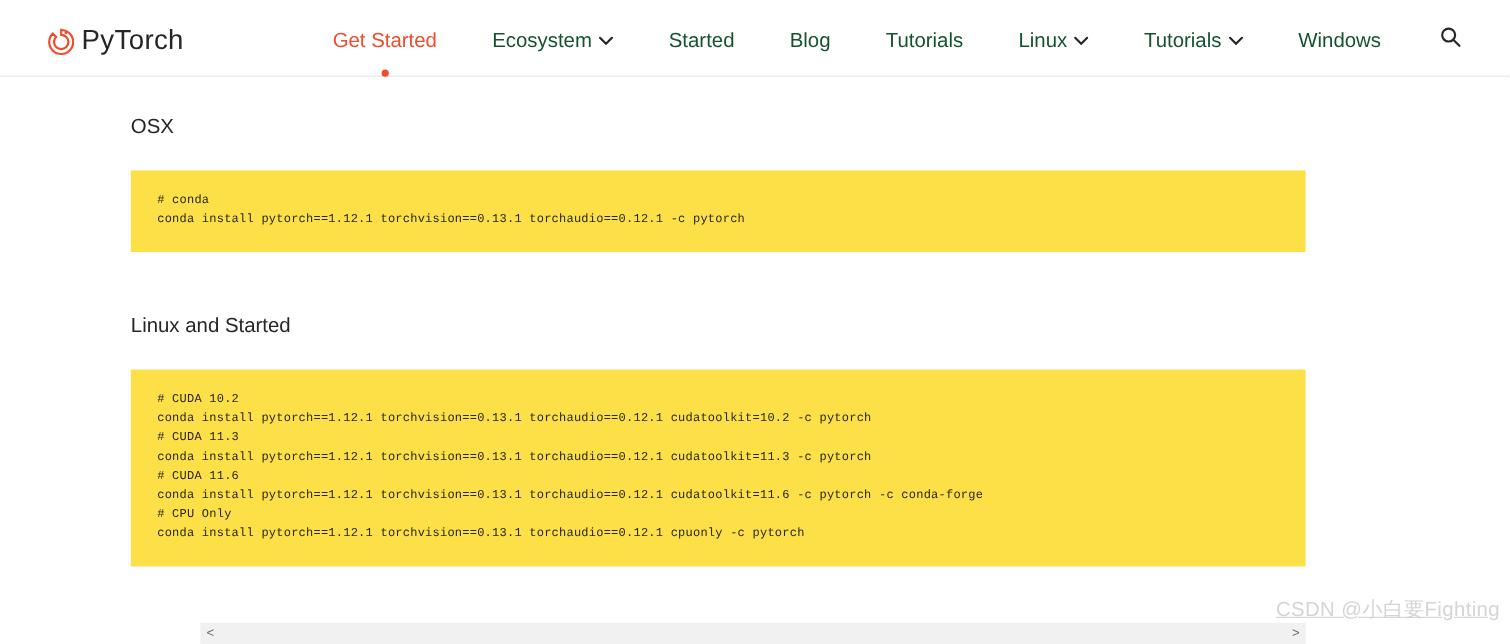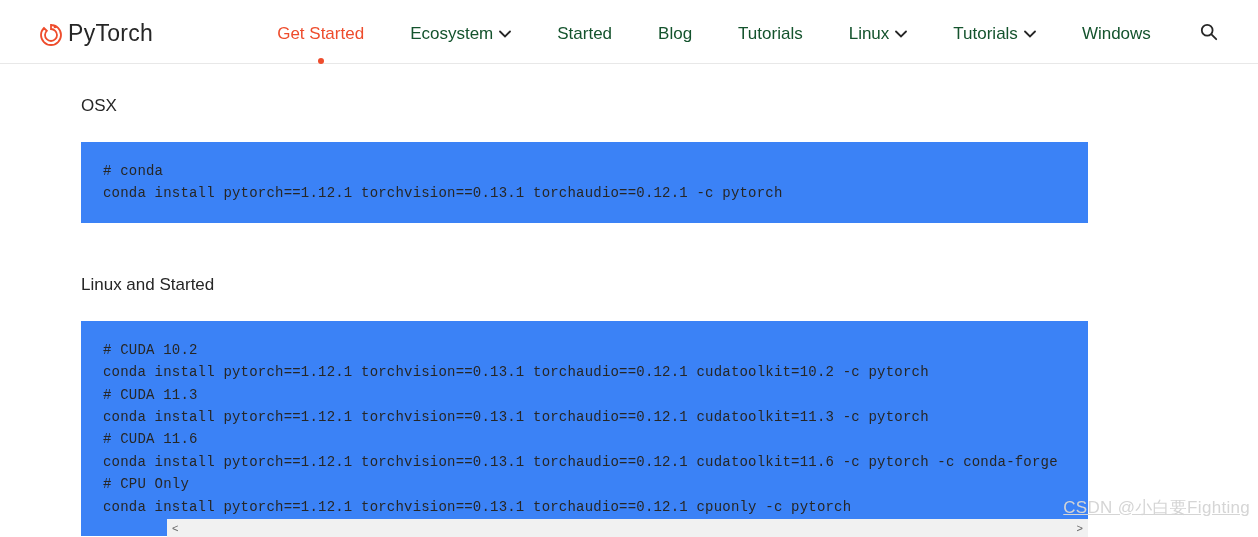--- a/index.html
+++ b/index.html
@@ -71,37 +71,37 @@
     }
     .search-area {
       margin-left: 20px;
     }
     .search-icon {
       width: 18px;
       height: 18px;
       cursor: pointer;
     }
     .content {
-      padding: 20px 170px 0 81px;
+      padding: 20px 170px 0 109px;
     }
     .section-title {
       font-size: 17px;
       font-weight: 400;
       color: #262626;
       margin-bottom: 26px;
       margin-top: 12px;
     }
     .section-title.second {
       margin-top: 52px;
     }
     .code-block {
-      background: #3b82f6;
+      background: #fde047;
       padding: 18px 22px;
       font-family: "Courier New", Consolas, Monaco, monospace;
-      font-size: 14px;
+      font-size: 10px;
       line-height: 1.6;
       color: #262626;
       white-space: pre;
       overflow-x: auto;
       letter-spacing: 0.2px;
     }
     .scrollbar-bottom {
       position: absolute;
       bottom: 0;
       left: 167px;

